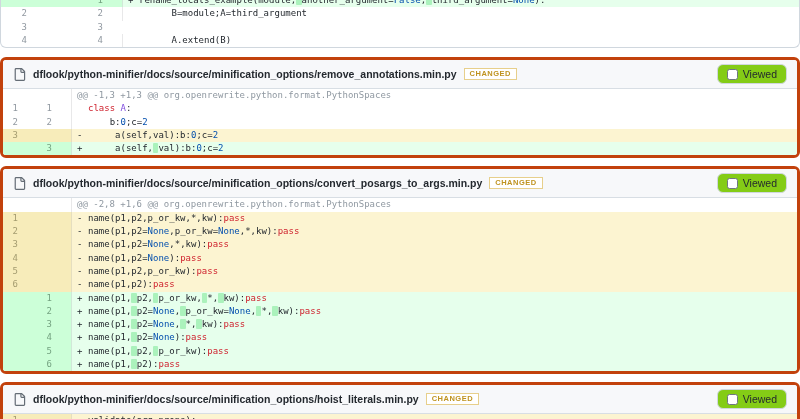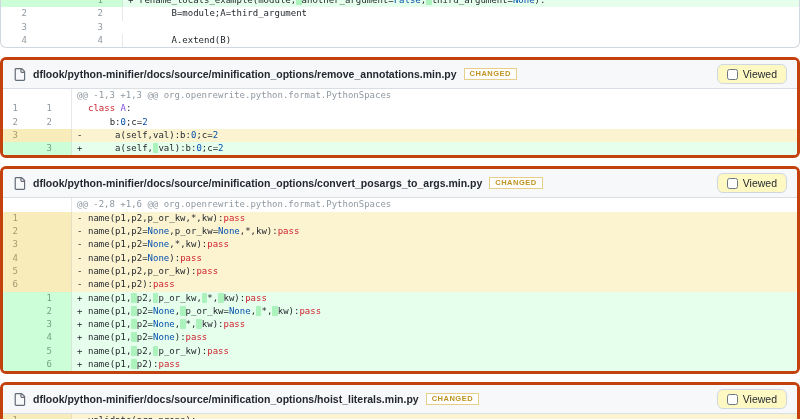--- a/index.html
+++ b/index.html
@@ -18,21 +18,21 @@
            padding:0 10px; background:#f7f8fa; border-bottom:1px solid #d8dee4; }
   .ficon { display:inline-flex; color:#656d76; flex:0 0 auto; }
   .fpath { font-size:10.5px; font-weight:700; color:#24292f; text-decoration:none;
            white-space:nowrap; }
   .badge { font-size:7.5px; font-weight:700; letter-spacing:.5px; color:#bf9320;
            border:1px solid rgba(212,167,44,.55); border-radius:0;
            padding:1px 5px 1.5px; line-height:1; background:#fff;
            text-transform:uppercase; }
   .viewed { margin-left:auto; display:flex; align-items:center; gap:5px;
             border:1px solid #d0d7de; border-radius:6px; padding:3px 9px;
-            background:#fef9c3; font-size:10.5px; color:#24292f; cursor:pointer; }
+            background:#84cc16; font-size:10.5px; color:#24292f; cursor:pointer; }
   .cbx { width:11px; height:11px; border:1.2px solid #6e7781; border-radius:2.5px;
          background:#fff; display:inline-block; }
 
   
   .diff { font-family:"DejaVu Sans Mono","Liberation Mono",monospace; font-size:9px; }
   .drow { display:flex; height:13.3px; line-height:13.4px; }
   .num  { flex:0 0 34px; text-align:right; padding-right:19px; color:#9199a1;
           overflow:hidden; }
   .code { flex:1 1 auto; white-space:pre; color:#24292f;
           border-left:1px solid rgba(27,31,36,.10); padding-left:5px; overflow:hidden; }

